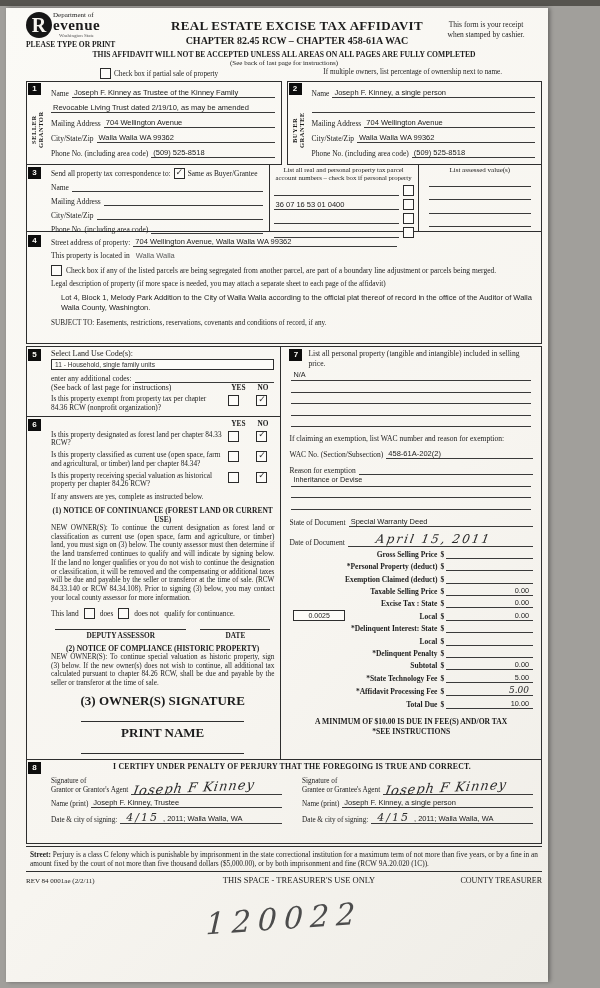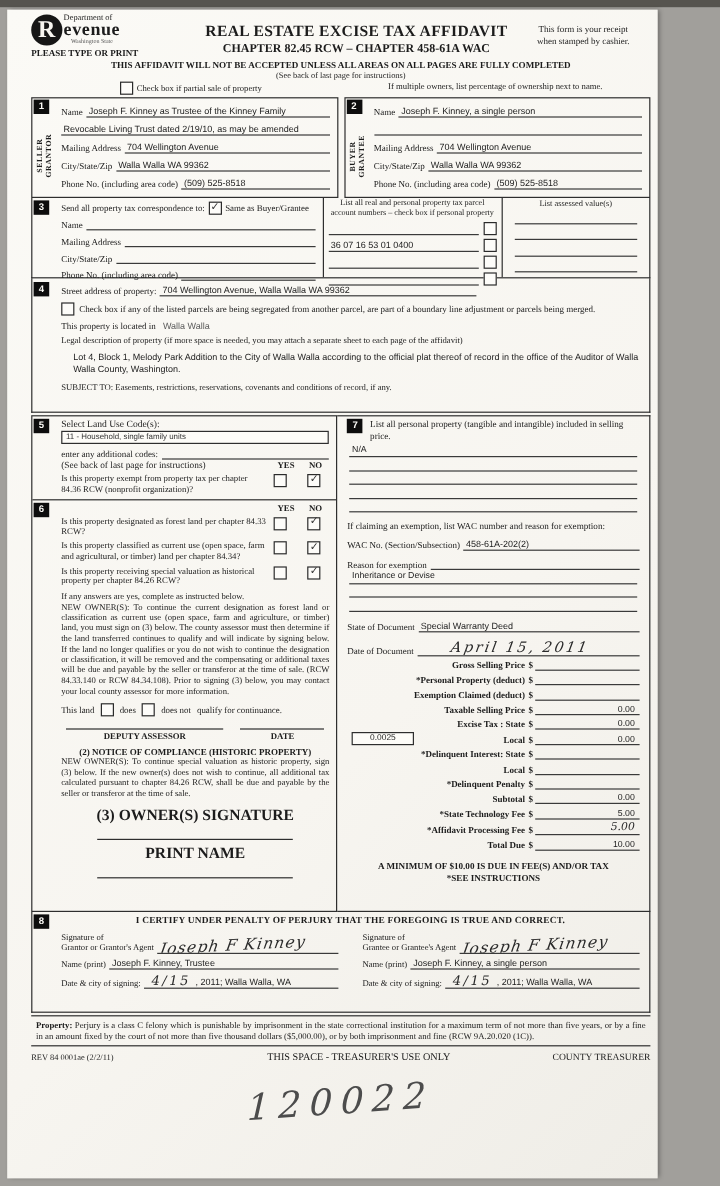--- a/index.html
+++ b/index.html
@@ -287,27 +287,27 @@
       <div class="assessed-row"></div>
     </div>
   </div>
 
   <div class="sec4">
     <span class="badge">4</span>
     <div class="row">
       <span class="flabel">Street address of property:</span>
       <span class="fill val" style="max-width:260px;">704  Wellington Avenue, Walla Walla WA 99362</span>
     </div>
+    <div class="row" style="margin-top:4px;">
+      <span class="flabel">This property is located in</span>
+      <span class="val light-val" style="padding-left:3px;">Walla Walla</span>
+    </div>
     <div class="row" style="margin-top:5px;align-items:center;">
       <span class="cb"></span>
       <span style="padding-left:4px;">Check box if any of the listed parcels are being segregated from another parcel, are part of a boundary line adjustment or parcels being merged.</span>
-    </div>
-    <div class="row" style="margin-top:4px;">
-      <span class="flabel">This property is located in</span>
-      <span class="val light-val" style="padding-left:3px;">Walla Walla</span>
     </div>
     <div class="para">Legal description of property (if more space is needed, you may attach a separate sheet to each page of the affidavit)</div>
     <div class="legal val">Lot  4, Block 1, Melody Park Addition to the City of Walla Walla according to the official plat thereof of record in the office of the Auditor of Walla Walla County, Washington.</div>
     <div class="para" style="margin-top:6px;">SUBJECT   TO:   Easements, restrictions, reservations, covenants and conditions of record, if any.</div>
   </div>
 
   <div class="lower">
     <div class="lcol">
 
       <div class="sec5">
@@ -364,20 +364,21 @@
           <span class="q-text">Is this property receiving special valuation as historical property per chapter 84.26 RCW?</span>
           <span class="q-cells">
             <span class="cb"></span>
             <span class="cb">
                 <span class="tick">✓</span>
               </span>
           </span>
         </div>
         <div class="para" style="margin-top:4px;">If any answers are yes, complete as instructed below.</div>
 
+        <div class="notice-title">(1) NOTICE OF CONTINUANCE  (FOREST LAND OR CURRENT USE)</div>
         <div class="para">NEW OWNER(S): To continue the current designation as forest land or classification as current use (open space, farm and agriculture, or timber) land, you must sign on (3) below. The county assessor must then determine if the land transferred continues to qualify and will indicate by signing below. If the land no longer qualifies or you do not wish to continue the designation or classification, it will be removed and the compensating or additional taxes will be due and payable by the seller or transferor at the time of sale. (RCW 84.33.140 or RCW 84.34.108). Prior to signing (3) below, you may contact your local county assessor for more information.</div>
 
         <div class="qualify">
           <span>This land</span>
           <span class="cb"></span>
           <span>does</span>
           <span class="cb"></span>
           <span>does not</span>
           <span>qualify for continuance.</span>
         </div>
@@ -540,21 +541,21 @@
         </div>
         <div class="sig-row">
           <span class="flabel">Date &amp; city of signing:</span>
           <span class="fill"><span class="hand dhand">4/15</span><span class="val">, 2011; Walla Walla, WA</span></span>
         </div>
       </div>
     </div>
   </div>
 
   <div class="perjury">
-    <b>Property:</b>
+    <b>Street:</b>
     <span>Perjury is a class C felony which is punishable by imprisonment in the state correctional institution for a maximum term of not more than five years, or by a fine in an amount fixed by the court of not more than five thousand dollars ($5,000.00), or by both imprisonment and fine (RCW 9A.20.020 (1C)).</span>
   </div>
 
   <div class="footer-row">
     <span class="rev">REV 84 0001ae (2/2/11)</span>
     <span class="tuo">THIS SPACE - TREASURER'S USE ONLY</span>
     <span class="ct">COUNTY TREASURER</span>
   </div>
 
   <div class="stamp hand">120022</div>

